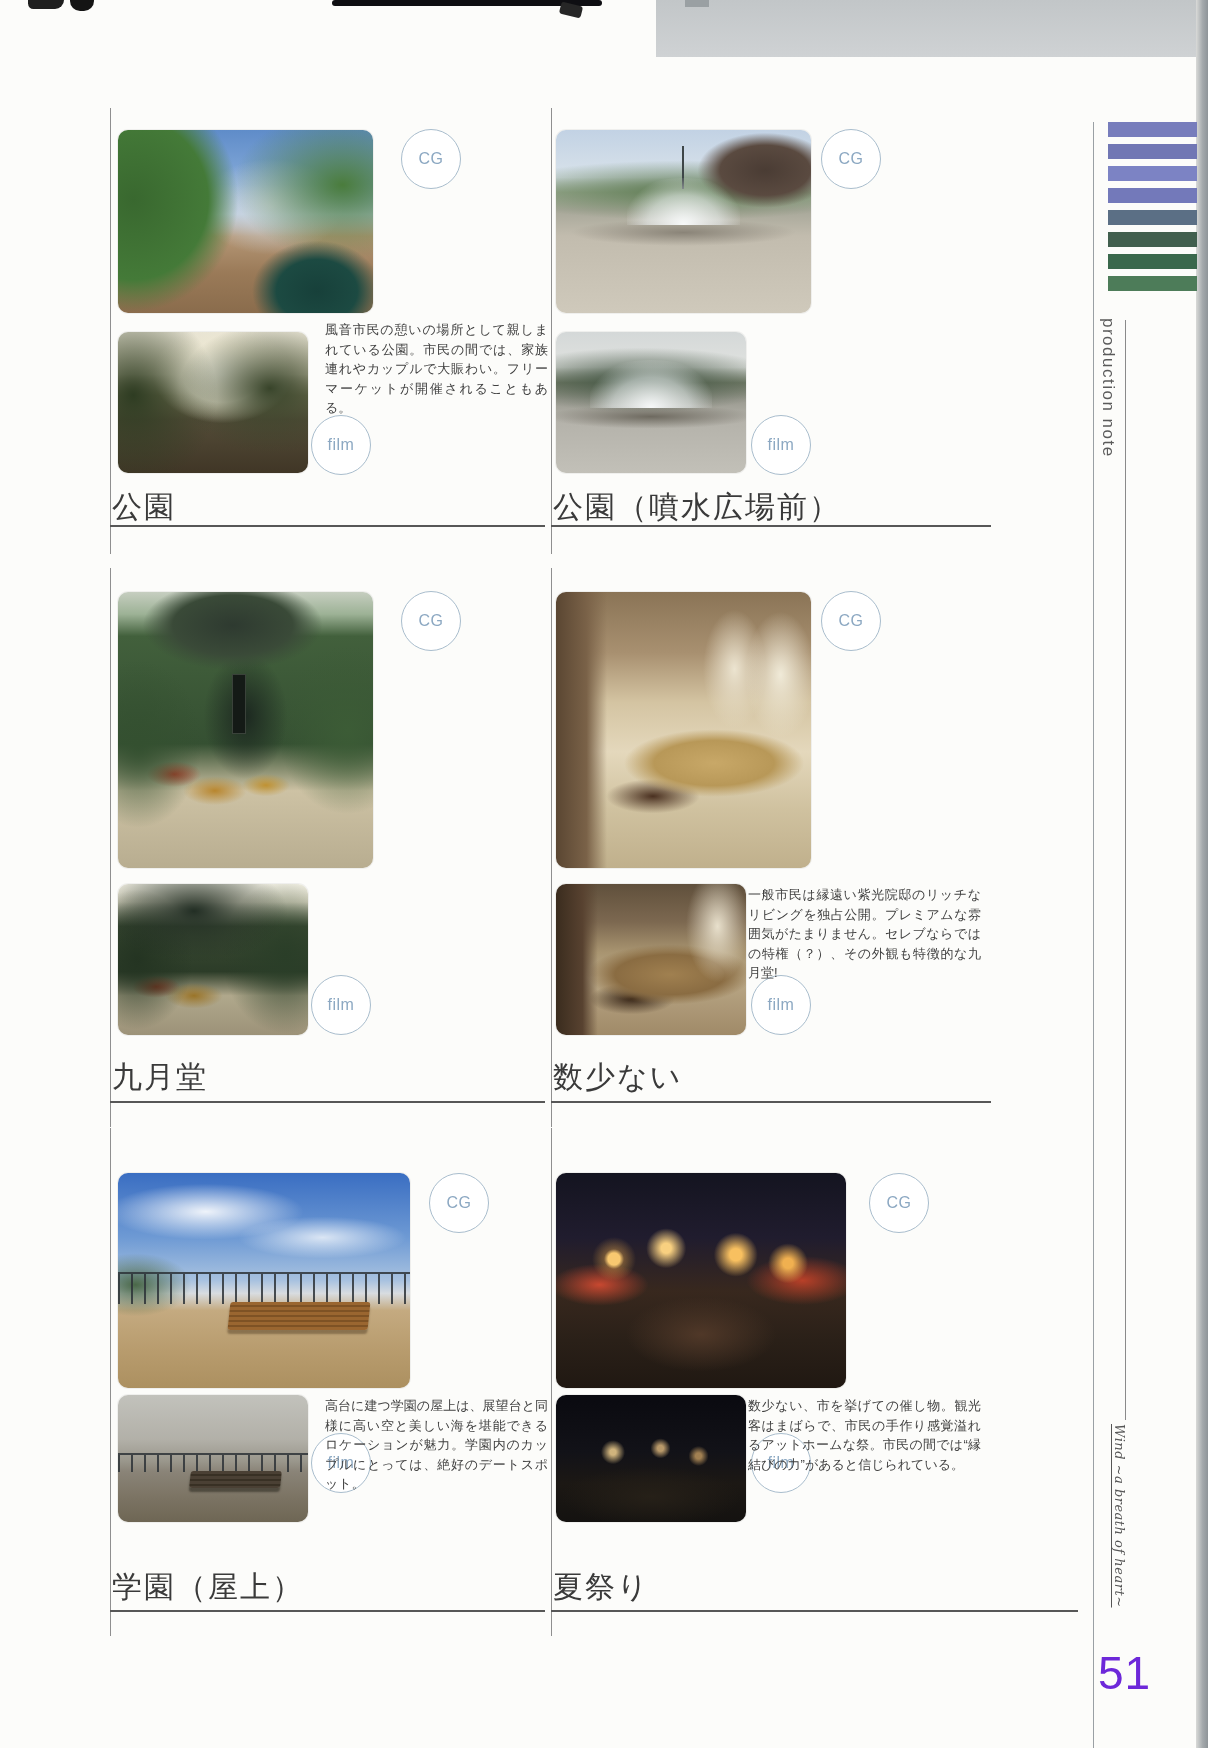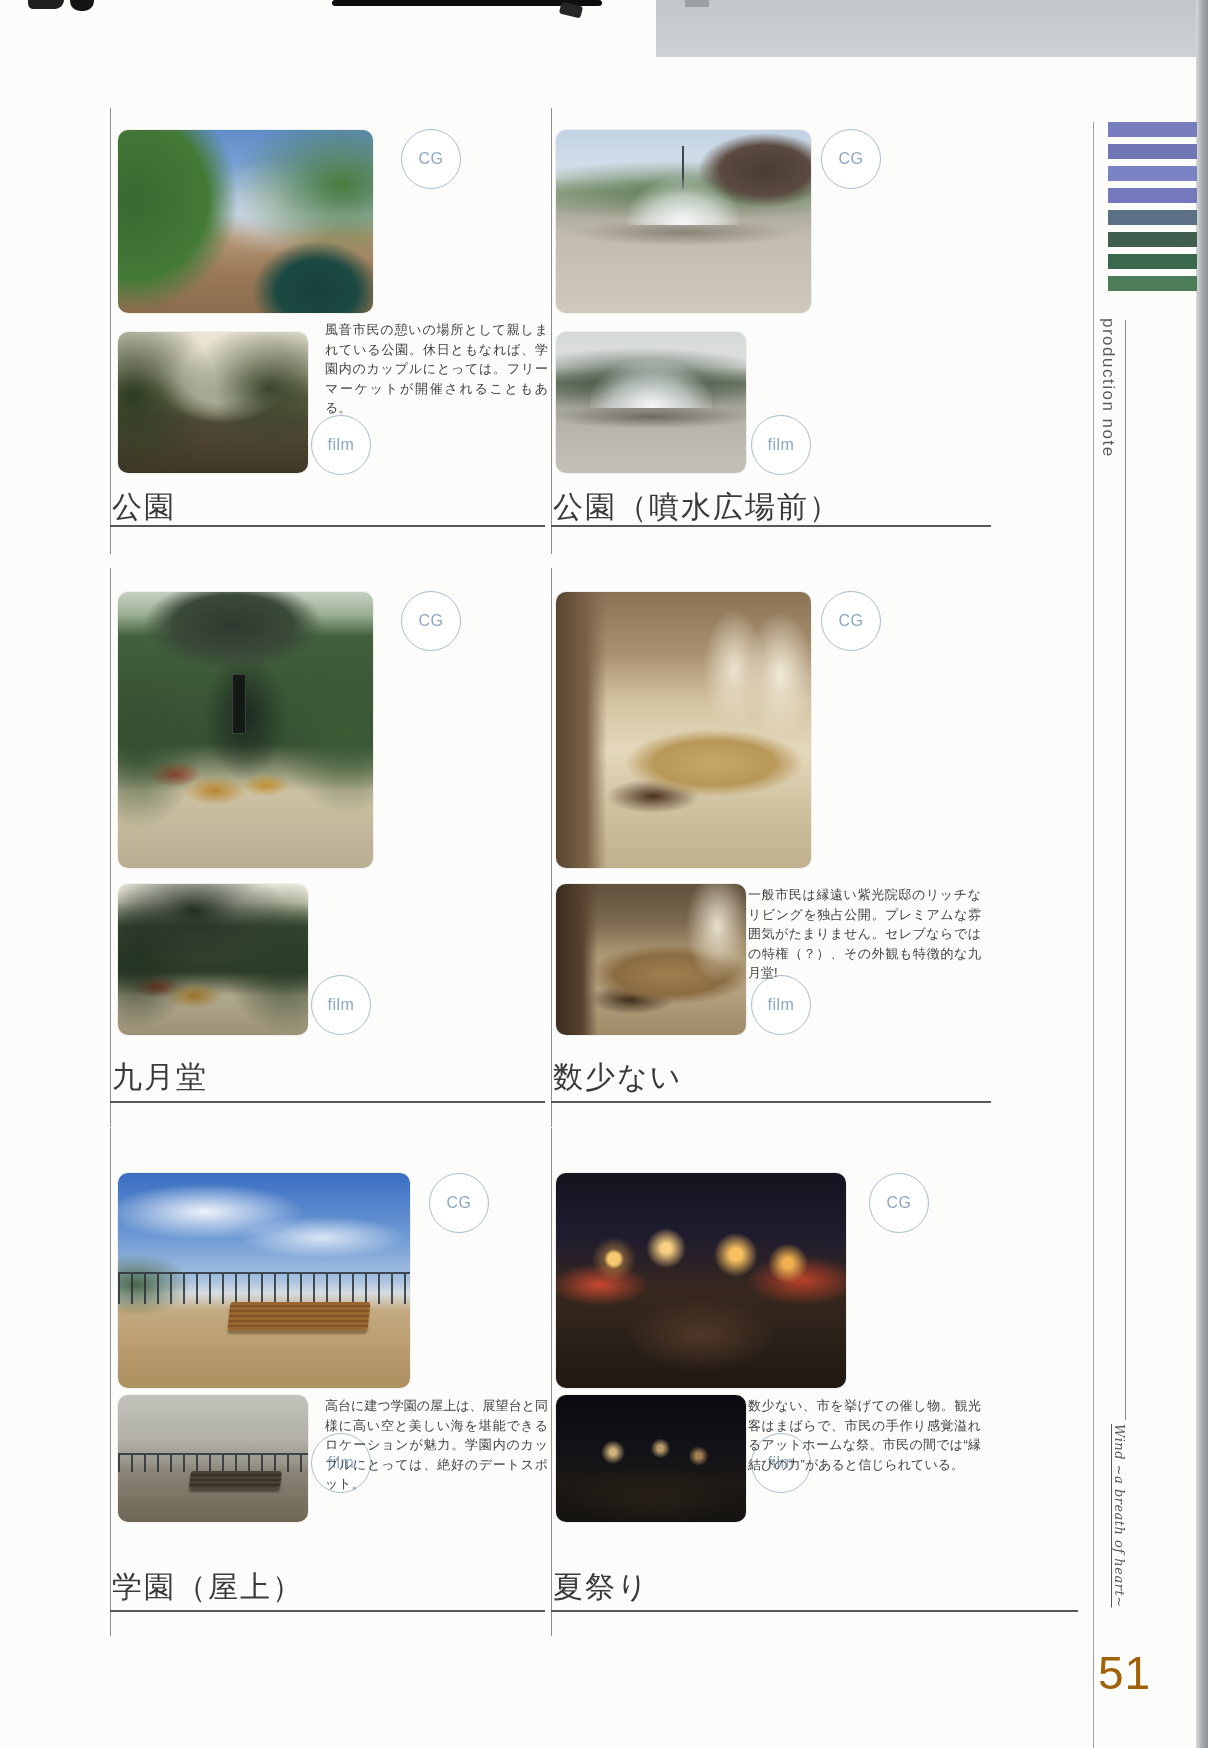--- a/index.html
+++ b/index.html
@@ -161,21 +161,21 @@
   .bars{position:absolute;left:1108px;top:122px;width:89px;}
   .bar{width:89px;height:15px;margin-bottom:7px;}
   .vrule-main{position:absolute;left:1093px;top:122px;width:1px;height:1626px;background:#9aa0a4;}
   .vrule-inner{position:absolute;left:1125px;top:320px;width:1px;height:1100px;background:#8a8a8a;}
   .prod-note{position:absolute;left:1098px;top:318px;writing-mode:vertical-rl;
     font-size:17px;letter-spacing:1.5px;color:#5a5a5a;}
   .series{position:absolute;left:1112px;top:1424px;writing-mode:vertical-rl;
     font-family:"DejaVu Serif",serif;font-style:italic;font-size:13px;color:#555;
     letter-spacing:.5px;text-decoration:underline;}
   .pagenum{position:absolute;left:1098px;top:1648px;font-size:46px;font-weight:300;
-    color:#a16207;letter-spacing:1px;line-height:50px;}
+    color:#6d28d9;letter-spacing:1px;line-height:50px;}
 </style>
 </head>
 <body>
 
 <div class="page">
 
   <div class="top-gray"></div>
   <div class="right-strip"></div>
   <div class="artifact a1"></div>
   <div class="artifact a2"></div>
@@ -186,21 +186,21 @@
   <section class="loc col-l row1">
     <div class="vline"></div>
     <div class="img cg sc-1c"></div>
     <div class="badge cg-badge">
         <span>CG</span>
       </div>
     <div class="img film sc-1f"></div>
     <div class="badge film-badge">
         <span>film</span>
       </div>
-    <p class="desc">風音市民の憩いの場所として親しまれている公園。休日ともなれば、学園内のカップルにとっては。フリーマーケットが開催されることもある。</p>
+    <p class="desc">風音市民の憩いの場所として親しまれている公園。市民の間では、家族連れやカップルで大賑わい。フリーマーケットが開催されることもある。</p>
     <h2 class="title">公園</h2>
     <div class="underline"></div>
   </section>
 
   <section class="loc col-r row1">
     <div class="vline"></div>
     <div class="img cg sc-2c">
       <div class="pole"></div>
       <div class="fountain"></div>
     </div>

